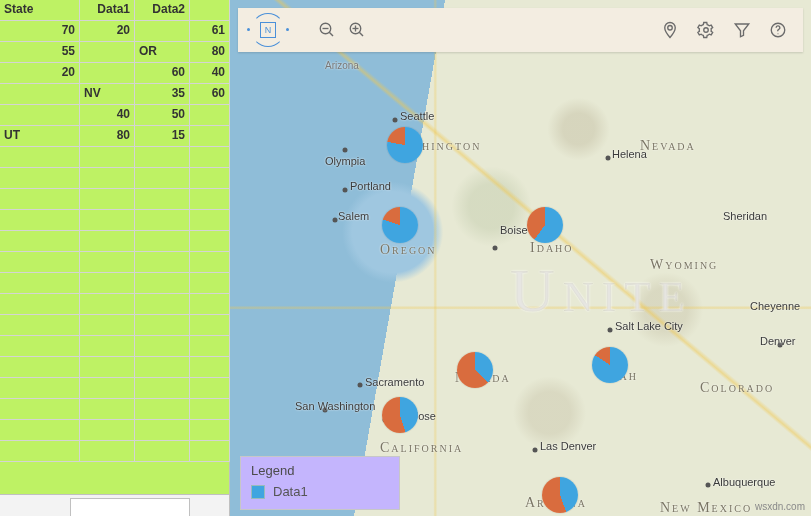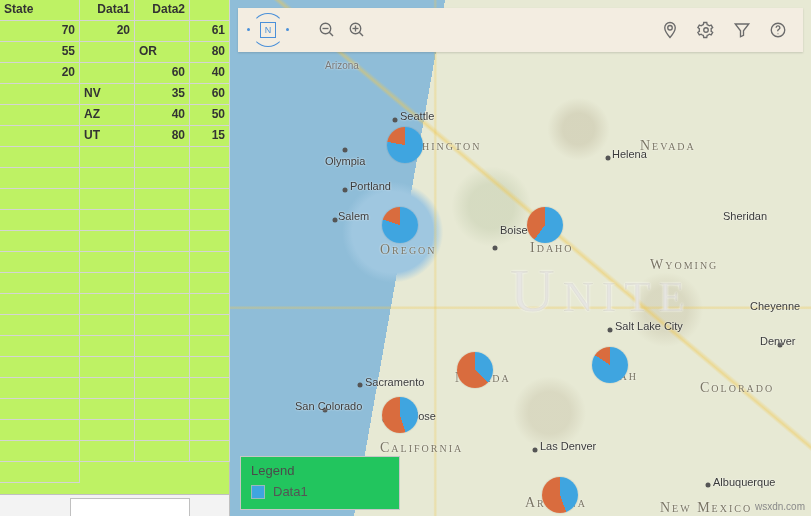--- a/index.html
+++ b/index.html
@@ -148,21 +148,21 @@
     width:36px; height:36px;
     border-radius:50%;
     transform: translate(-50%,-50%);
     box-shadow: 0 0 0 1px rgba(0,0,0,.05);
     z-index: 10;
   }
   .legend {
     position:absolute;
     left: 10px; bottom: 6px;
     width: 160px;
-    background: #22c55e;
+    background: #c4b5fd;
     border: 1px solid #c7c7c7;
     padding: 6px 10px 10px;
     font-size: 13px;
     z-index: 15;
   }
   .legend-title { margin-bottom: 6px; color:#4b4b4b; }
   .legend-row { display:flex; align-items:center; gap:8px; color:#555;}
   .swatch { width:14px; height:14px; background:#3fa5e0; border:1px solid #9bb; }
   .watermark {
     position:absolute; right:6px; bottom:4px;
@@ -191,21 +191,20 @@
         <div class="cell num">80</div>
         <div class="cell num">20</div>
         <div class="cell"></div>
         <div class="cell num">60</div>
         <div class="cell num">40</div>
         <div class="cell"></div>
         <div class="cell">NV</div>
         <div class="cell num">35</div>
         <div class="cell num">60</div>
         <div class="cell"></div>
-        <div class="cell">AZ</div>
         <div class="cell num">40</div>
         <div class="cell num">50</div>
         <div class="cell"></div>
         <div class="cell">UT</div>
         <div class="cell num">80</div>
         <div class="cell num">15</div>
         <div class="cell"></div>
         <div class="cell"></div>
         <div class="cell num"></div>
         <div class="cell num"></div>
@@ -358,21 +357,21 @@
       <div class="city-label" style="left:382px; top:148px">Helena</div>
       <div class="city-label" style="left:493px; top:210px">Sheridan</div>
       <div class="city-label" style="left:520px; top:300px">Cheyenne</div>
       <div class="city-dot" style="left:550px; top:345px"></div>
       <div class="city-label" style="left:530px; top:335px">Denver</div>
       <div class="city-dot" style="left:380px; top:330px"></div>
       <div class="city-label" style="left:385px; top:320px">Salt Lake City</div>
       <div class="city-dot" style="left:130px; top:385px"></div>
       <div class="city-label" style="left:135px; top:376px">Sacramento</div>
       <div class="city-dot" style="left:95px; top:410px"></div>
-      <div class="city-label" style="left:65px; top:400px">San Colorado</div>
+      <div class="city-label" style="left:65px; top:400px">San Washington</div>
       <div class="city-dot" style="left:155px; top:420px"></div>
       <div class="city-label" style="left:160px; top:410px">San Jose</div>
       <div class="city-dot" style="left:305px; top:450px"></div>
       <div class="city-label" style="left:310px; top:440px">Las Denver</div>
       <div class="city-dot" style="left:478px; top:485px"></div>
       <div class="city-label" style="left:483px; top:476px">Albuquerque</div>
 
       <div id="pies">
           <div class="pie" style="left: 175px; top: 145px; background: conic-gradient(rgb(63, 165, 224) 0deg, rgb(63, 165, 224) 280deg, rgb(217, 108, 62) 280deg, rgb(217, 108, 62) 360deg);"></div>
           <div class="pie" style="left: 170px; top: 225px; background: conic-gradient(rgb(63, 165, 224) 0deg, rgb(63, 165, 224) 288deg, rgb(217, 108, 62) 288deg, rgb(217, 108, 62) 360deg);"></div>

